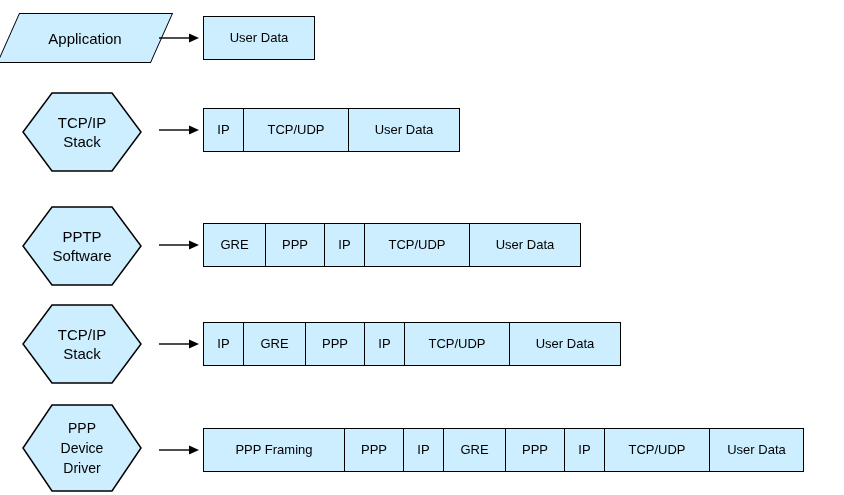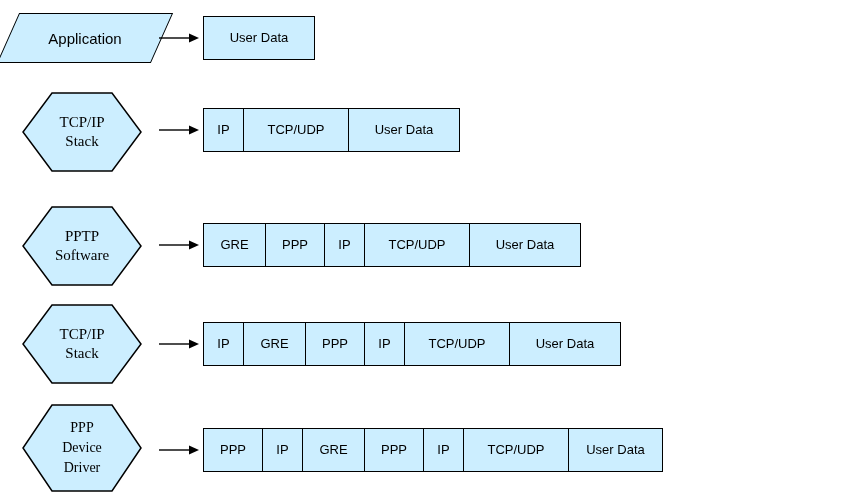--- a/index.html
+++ b/index.html
@@ -72,21 +72,20 @@
   }
   .shape.hexagon .hex-svg {
     position: absolute;
     left: 0; top: 0;
     width: 100%;
     height: 100%;
   }
   .shape.hexagon .shape-label {
     position: relative;
     z-index: 2;
-    font-family: Liberation Serif, serif;
   }
 
   
   .arrow {
     position: absolute;
     height: 12px;
   }
   .arrow svg { display: block; }
 
   
@@ -228,20 +227,21 @@
     </div>
 
     <div class="arrow" style="left:159px; top:444px; width:40px;">
       <svg width="40" height="12" viewBox="0 0 40 12">
         <line x1="0" y1="6" x2="30" y2="6" stroke="#000000" stroke-width="1.4"></line>
         <polygon points="30,1.5 40,6 30,10.5" fill="#000000"></polygon>
       </svg>
     </div>
 
     <div class="packet-bar" style="left:203px; top:428px;">
+      <div class="packet-field" style="width:141px;">PPP Framing</div>
       <div class="packet-field" style="width:59px;">PPP</div>
       <div class="packet-field" style="width:40px;">IP</div>
       <div class="packet-field" style="width:62px;">GRE</div>
       <div class="packet-field" style="width:59px;">PPP</div>
       <div class="packet-field" style="width:40px;">IP</div>
       <div class="packet-field" style="width:105px;">TCP/UDP</div>
       <div class="packet-field" style="width:93px;">User Data</div>
     </div>
   </div>
 

